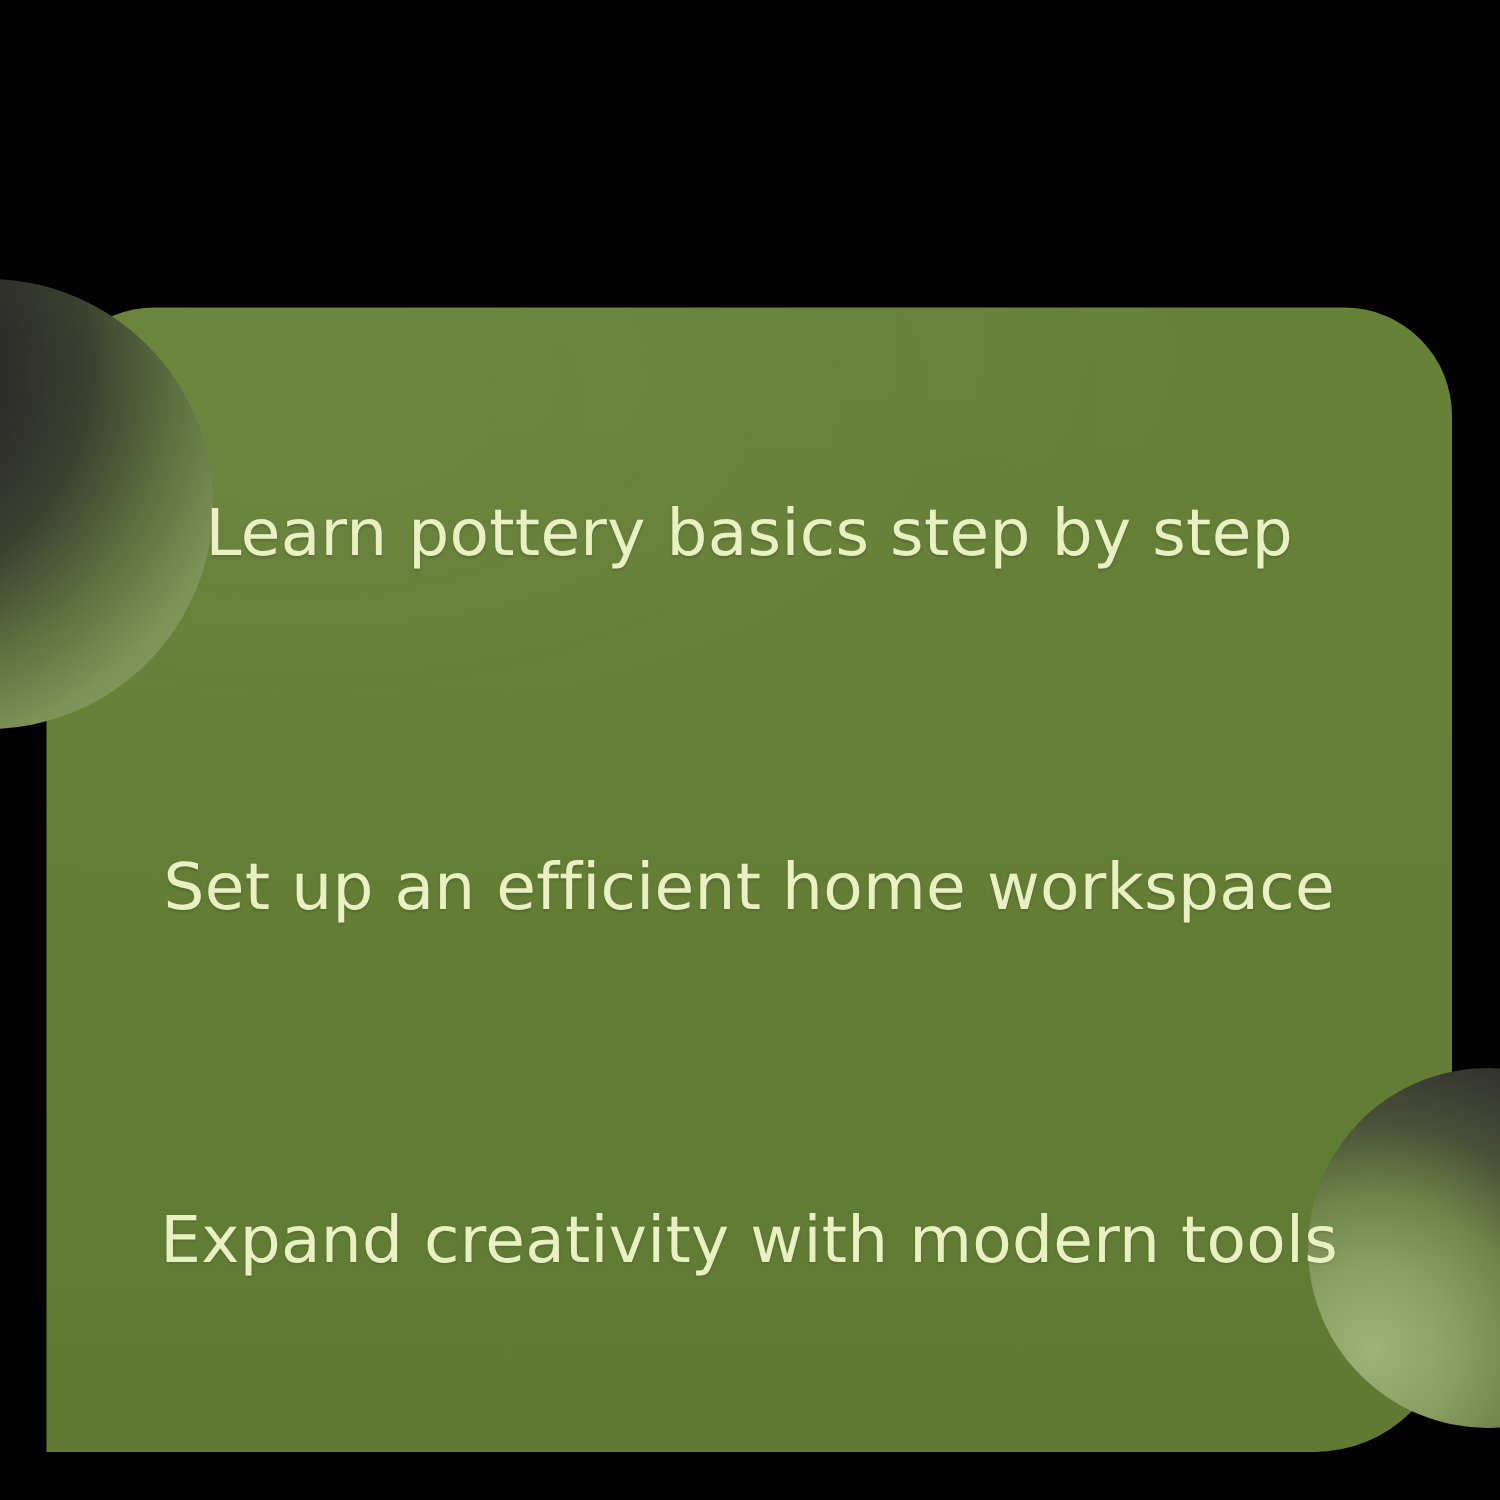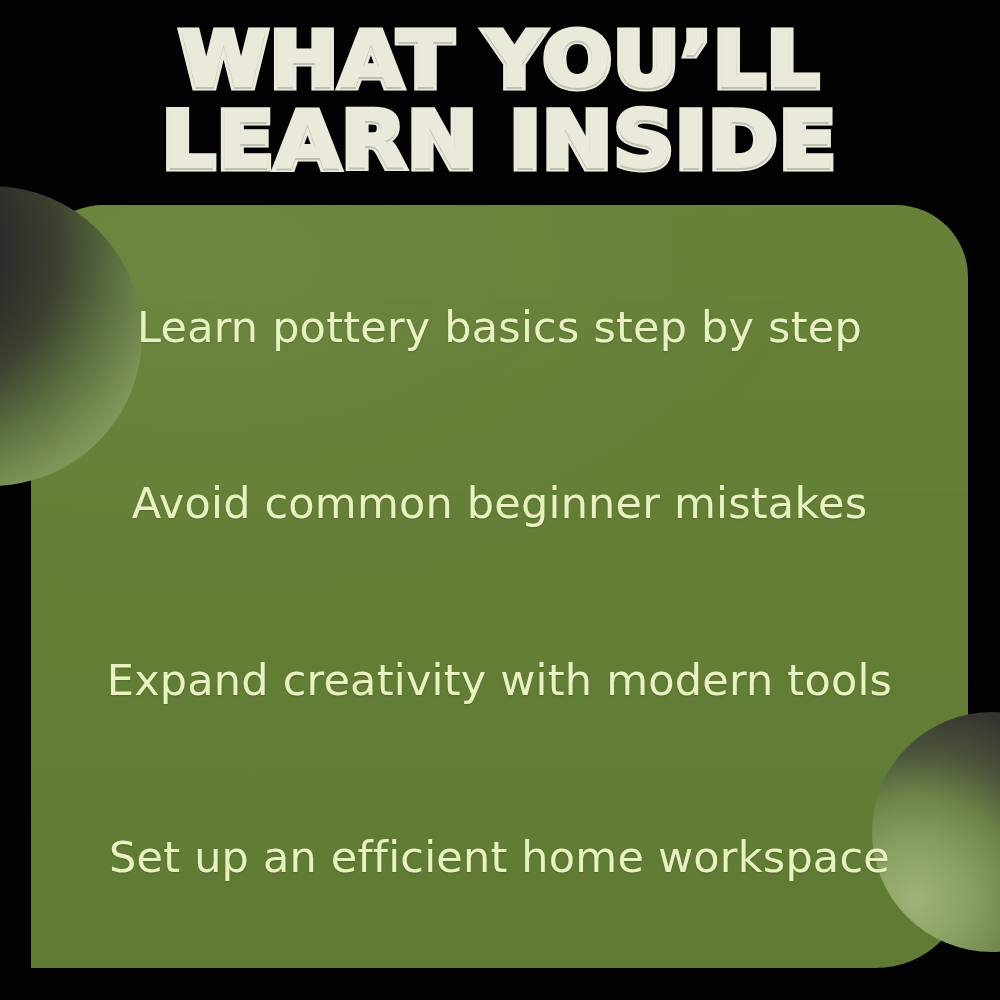--- a/index.html
+++ b/index.html
@@ -141,31 +141,26 @@
     white-space: nowrap;
     text-shadow: 0 1px 2px rgba(0,0,0,0.16);
     pointer-events: auto;
   }
 </style>
 </head>
 <body>
 
 <div id="poster">
 
-  <div class="headline">
-    <span class="headline-line line-1">WHAT YOU’LL</span>
-    <span class="headline-line line-2">LEARN INSIDE</span>
-  </div>
 
   <div class="card"></div>
 
   <div class="sphere sphere-left"></div>
 
   <div class="sphere sphere-right"></div>
 
   <div class="benefits">
     <div class="benefit">Learn pottery basics step by step</div>
-    <div class="benefit">Avoid common beginner mistakes</div>
+    <div class="benefit">Set up an efficient home workspace</div>
     <div class="benefit">Expand creativity with modern tools</div>
-    <div class="benefit">Set up an efficient home workspace</div>
   </div>
 
 </div>
 
 </body></html>

